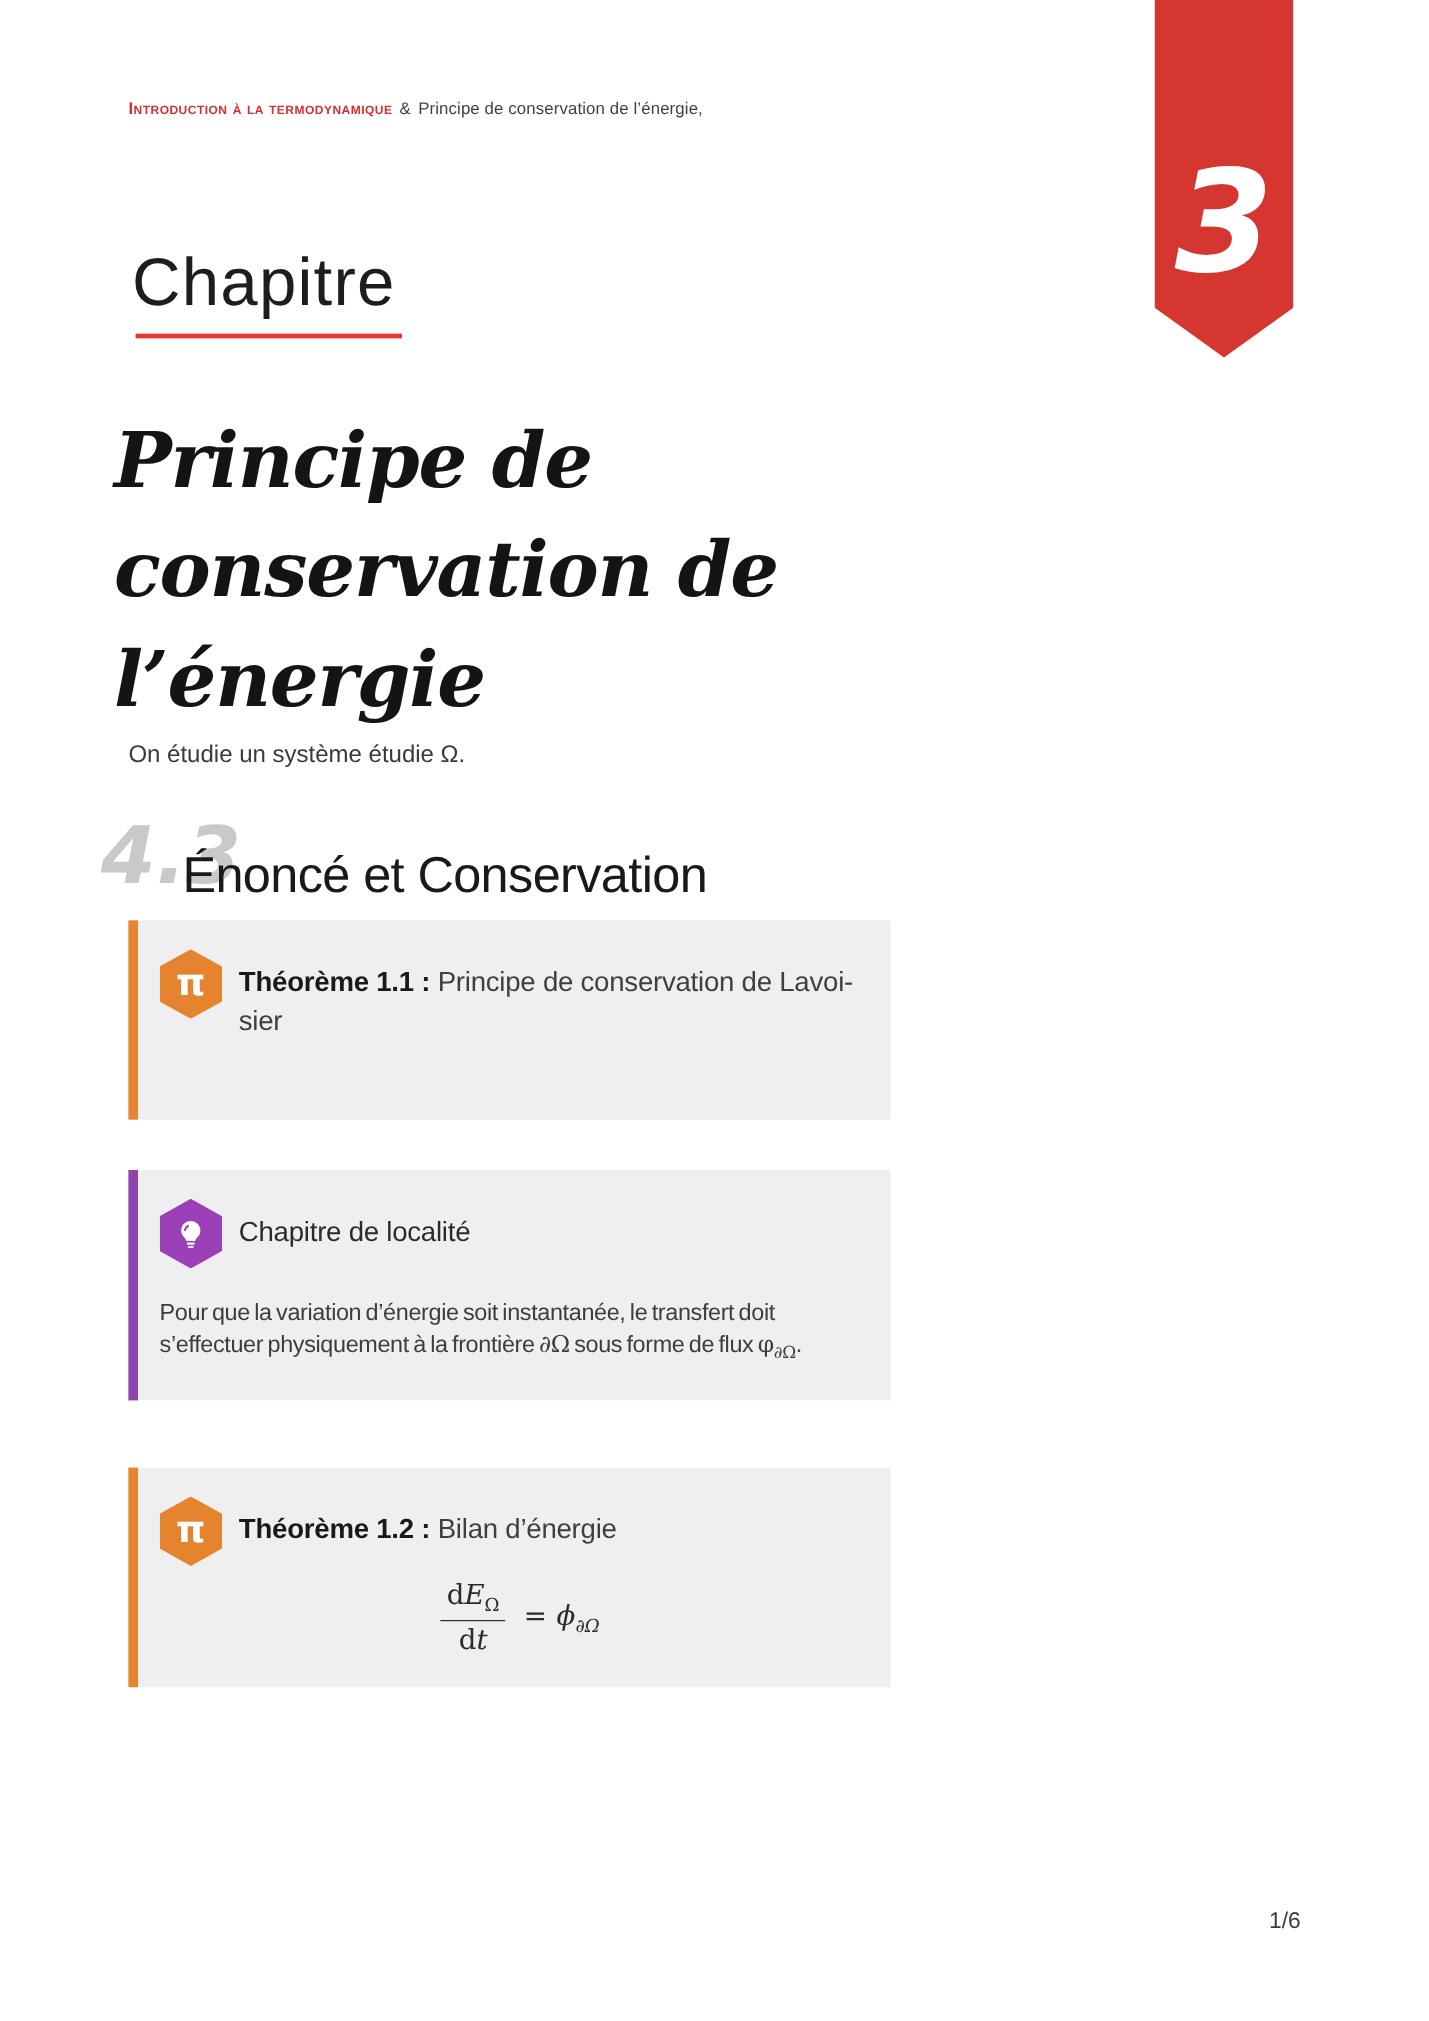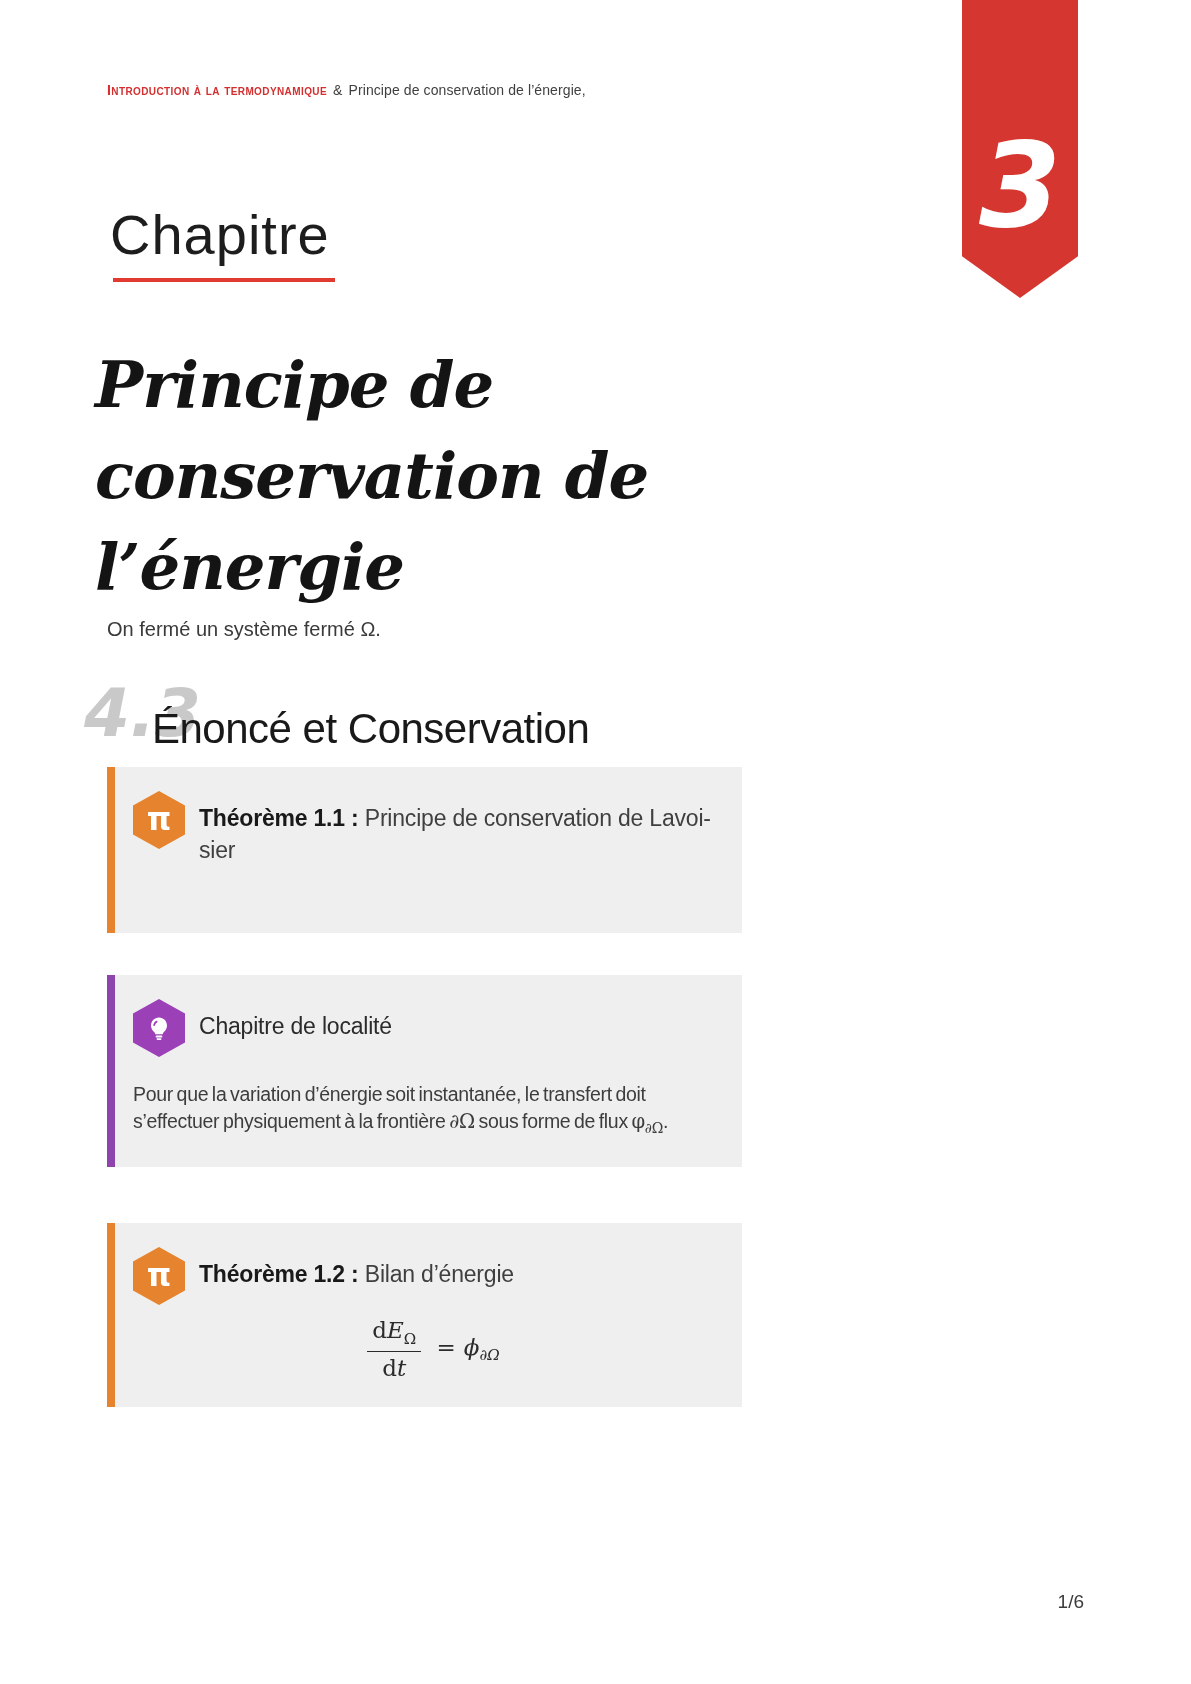--- a/index.html
+++ b/index.html
@@ -136,21 +136,21 @@
   </div>
 
   <div class="chapter-label">Chapitre</div>
   <div class="chapter-rule"></div>
 
   <div class="chapter-title">
     <span>Principe de conservation de</span><br>
     <span>l’énergie</span>
   </div>
 
-  <div class="intro-text">On fermé un système fermé Ω.</div>
+  <div class="intro-text">On étudie un système étudie Ω.</div>
 
   <div class="section-number">4.3</div>
   <div class="section-title">Énoncé et Conservation</div>
 
   <div class="box orange" style="top:767px; min-height:166px;">
     <div class="box-header">
       <div class="hex orange-bg">
         <span class="pi-glyph">π</span>
       </div>
       <div class="box-title">

